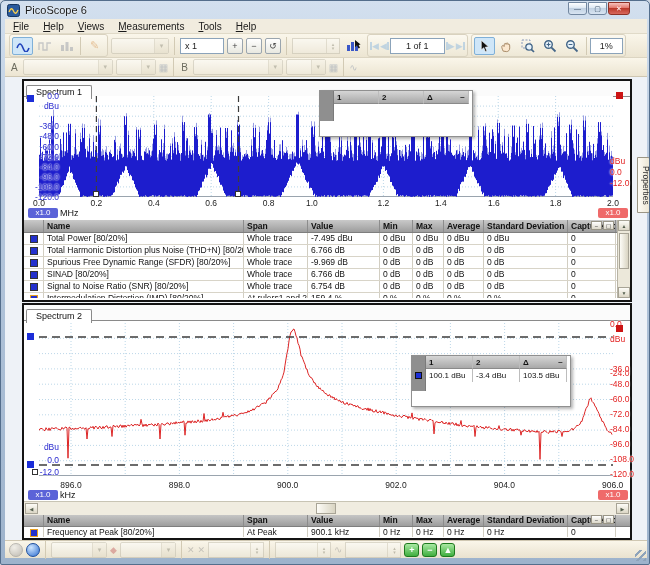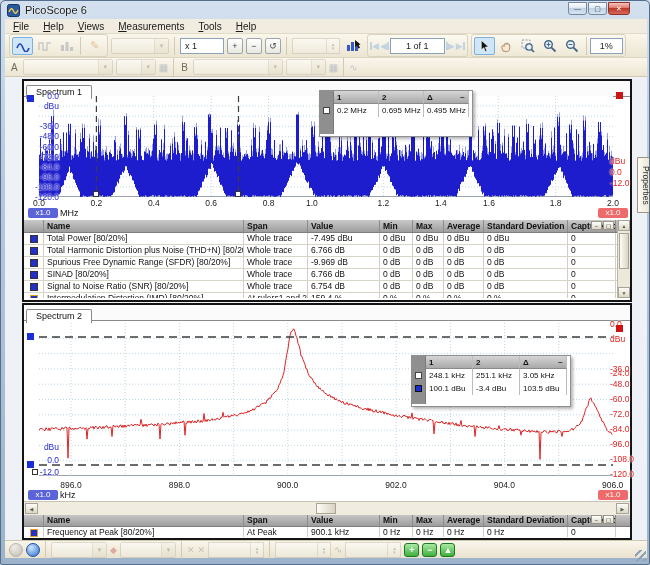--- a/index.html
+++ b/index.html
@@ -272,28 +272,20 @@
       <span class="badge blue" style="left:4px;top:127px;width:26px">x1.0</span>
       <span class="unitlab" style="left:36px;top:127px">MHz</span>
       <span class="badge red" style="left:574px;top:127px;width:26px">x1.0</span>
       <div class="legend" id="legend1" style="left:295px;top:9px;width:152px;height:45px">
           <div class="lgrow lghead">
             <div class="lghandle" style="background: rgb(143, 143, 143);"></div>
             <div class="lgcell" style="width: 45px;">1</div>
             <div class="lgcell" style="width: 45px;">2</div>
             <div class="lgcell" style="width: 45px;">Δ<span class="collapse">−</span></div>
           </div>
-          <div class="lgrow">
-            <div class="lghandle">
-              <span class="lgsq white"></span>
-            </div>
-            <div class="lgcell" style="width: 45px; background: rgb(255, 255, 255);">0.2 MHz</div>
-            <div class="lgcell" style="width: 45px; background: rgb(255, 255, 255);">0.695 MHz</div>
-            <div class="lgcell" style="width: 45px; background: rgb(255, 255, 255);">0.495 MHz</div>
-          </div>
           <div class="lgrow" style="flex: 1 1 0%;">
             <div class="lghandle" style="height: 17px;"></div>
           </div>
         </div>
       <div class="meas" id="meas1" style="top:139px;height:78px">
           <div class="mrow mhead">
             <div class="mcell" style="width: 20px;"></div>
             <div class="mcell" style="width: 200px;">Name</div>
             <div class="mcell" style="width: 64px;">Span</div>
             <div class="mcell" style="width: 72px;">Value</div>
@@ -410,21 +402,21 @@
         <span class="ylab red-t" style="left: 586px; top: 86px; width: 23px;">0.0</span>
         <span class="ylab red-t" style="left: 586px; top: 97px; width: 23px;">-12.0</span>
         <span class="xlab" style="left: -5px; top: 117px; width: 40px; text-align: center;">0.0</span>
         <span class="xlab" style="left: 52.4px; top: 117px; width: 40px; text-align: center;">0.2</span>
         <span class="xlab" style="left: 109.8px; top: 117px; width: 40px; text-align: center;">0.4</span>
         <span class="xlab" style="left: 167.2px; top: 117px; width: 40px; text-align: center;">0.6</span>
         <span class="xlab" style="left: 224.6px; top: 117px; width: 40px; text-align: center;">0.8</span>
         <span class="xlab" style="left: 282px; top: 117px; width: 40px; text-align: left;">1.0</span>
         <span class="xlab" style="left: 339.4px; top: 117px; width: 40px; text-align: center;">1.2</span>
         <span class="xlab" style="left: 396.8px; top: 117px; width: 40px; text-align: center;">1.4</span>
-        <span class="xlab" style="left: 445px; top: 117px; width: 40px; text-align: center;">1.6</span>
+        <span class="xlab" style="left: 464px; top: 117px; width: 40px; ">1.6</span>
         <span class="xlab" style="left: 511.6px; top: 117px; width: 40px; text-align: center;">1.8</span>
         <span class="xlab" style="left: 569px; top: 117px; width: 40px; text-align: center;">2.0</span>
       </div>
 
     <div class="panel" id="panel2" style="left:17px;top:226px;width:610px;height:237px">
       <div class="tabstrip">
         <span class="tab">Spectrum 2</span>
       </div>
       <svg id="svg2" class="plot" style="left:15px;top:18px" width="574" height="153">
           <line x1="32.0" y1="0" x2="32.0" y2="153" stroke="#bcd7e8" stroke-dasharray="1,2"></line>
@@ -460,28 +452,20 @@
       <span class="badge red" style="left:574px;top:185px;width:26px">x1.0</span>
       <div class="legend" id="legend2" style="left:387px;top:50px;width:158px;height:50px">
           <div class="lgrow lghead">
             <div class="lghandle" style="background: rgb(143, 143, 143);"></div>
             <div class="lgcell" style="width: 47px;">1</div>
             <div class="lgcell" style="width: 47px;">2</div>
             <div class="lgcell" style="width: 47px;">Δ<span class="collapse">−</span></div>
           </div>
           <div class="lgrow">
             <div class="lghandle">
-              <span class="lgsq white"></span>
-            </div>
-            <div class="lgcell" style="width: 47px; background: rgb(255, 255, 255);">248.1 kHz</div>
-            <div class="lgcell" style="width: 47px; background: rgb(255, 255, 255);">251.1 kHz</div>
-            <div class="lgcell" style="width: 47px; background: rgb(255, 255, 255);">3.05 kHz</div>
-          </div>
-          <div class="lgrow">
-            <div class="lghandle">
               <span class="lgsq blue"></span>
             </div>
             <div class="lgcell" style="width: 47px; background: rgb(255, 255, 255);">100.1 dBu</div>
             <div class="lgcell" style="width: 47px; background: rgb(255, 255, 255);">-3.4 dBu</div>
             <div class="lgcell" style="width: 47px; background: rgb(255, 255, 255);">103.5 dBu</div>
           </div>
           <div class="lgrow" style="flex: 1 1 0%;">
             <div class="lghandle" style="height: 9px;"></div>
           </div>
         </div>

